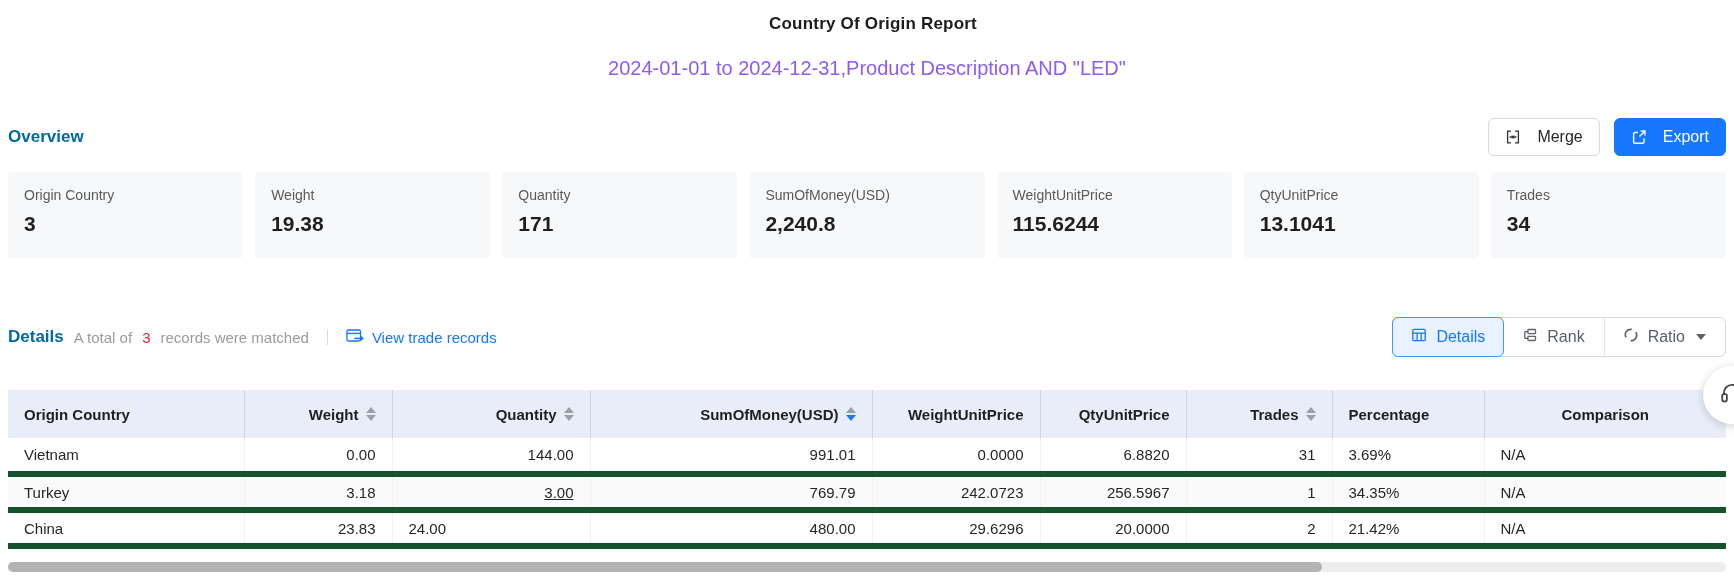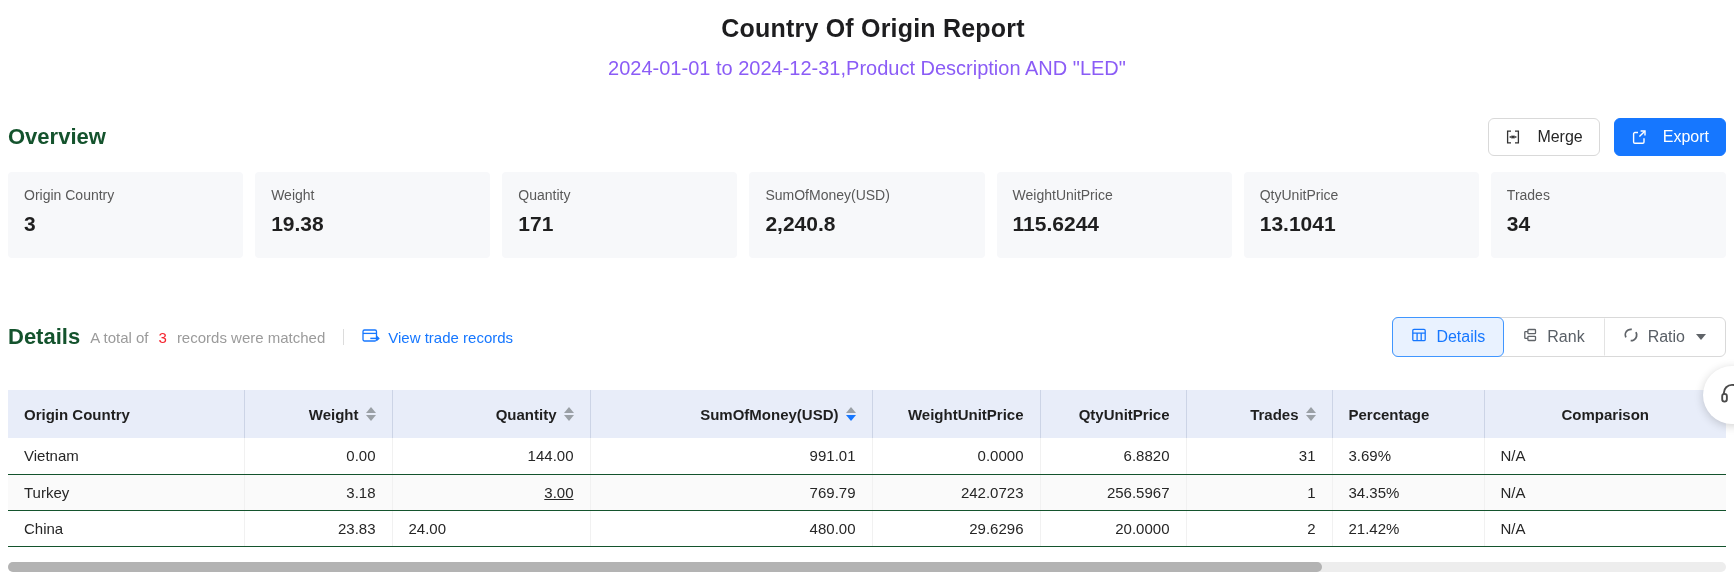--- a/index.html
+++ b/index.html
@@ -2,28 +2,28 @@
 <html><head>
 <meta charset="utf-8">
 <style>
   * { margin:0; padding:0; box-sizing:border-box; }
   html,body { background:#fff; }
   body { font-family:"Liberation Sans", sans-serif; }
   #page { position:relative; width:1734px; height:585px; background:#fff; overflow:hidden; }
 
   
   .title { position:absolute; top:14px; left:0; right:0; text-align:center;
-           font-size:25px; font-weight:700; color:#1d1d1f; letter-spacing:.2px;margin-left:12px; }
+           font-size:17px; font-weight:700; color:#1d1d1f; letter-spacing:.2px;margin-left:12px; }
   .subtitle { position:absolute; top:57px; left:0; right:0; text-align:center;
               font-size:20px; color:#8b5cf6; }
 
   
   .toolbar { position:absolute; top:117px; left:8px; right:8px; height:40px;
              display:flex; align-items:center; justify-content:space-between; }
-  .section-label { font-size:22px; font-weight:700; color:#14532d; }
+  .section-label { font-size:17px; font-weight:700; color:#0369a1; }
   .toolbar-actions { display:flex; gap:14px; }
   .btn { display:flex; align-items:center; gap:16px; height:38px; padding:0 16px;
          border-radius:6px; font-size:16px; cursor:pointer; border:1px solid transparent;
          font-family:"Liberation Sans", sans-serif; }
   .btn-merge { background:#fff; border-color:#d9d9d9; color:#262626; }
   .btn-export { background:#1677ff; color:#fff; border-color:#1677ff; }
   .btn svg { display:block; }
 
   
   .cards { position:absolute; top:172px; left:8px; right:8px; height:86px;
@@ -53,21 +53,21 @@
   .caret-dd { width:0; height:0; border-left:5px solid transparent; border-right:5px solid transparent;
               border-top:6px solid #5f6368; margin-left:2px; }
 
   
   .tablewrap { position:absolute; top:390px; left:8px; right:8px; }
   table { width:100%; border-collapse:collapse; table-layout:fixed; }
   th { background:#e8edf9; height:48px; font-size:15px; font-weight:700; color:#1f1f1f;
        padding:0 16px; border-right:1px solid #ccd4e6; white-space:nowrap; overflow:hidden; }
   th:last-child { border-right:none; }
   td { height:36px; font-size:15px; color:#262626; padding:0 16px;
-       border-bottom:1px solid #14532d; border-right:1px solid #f1f1f1;
+       border-bottom:6px solid #14532d; border-right:1px solid #f1f1f1;
        white-space:nowrap; overflow:hidden;margin-top:24px; }
   td:last-child { border-right:none; }
   tbody tr:nth-child(even) td { background:#fafafa; }
   .th-inner { display:inline-flex; align-items:center; gap:7px; }
   .sorter { display:none; flex-direction:column; gap:2px; }
   .sorter.show { display:inline-flex; }
   .caret-up { width:0; height:0; border-left:5px solid transparent; border-right:5px solid transparent;
               border-bottom:6px solid #9aa0a6; }
   .caret-down { width:0; height:0; border-left:5px solid transparent; border-right:5px solid transparent;
                 border-top:6px solid #9aa0a6; }

